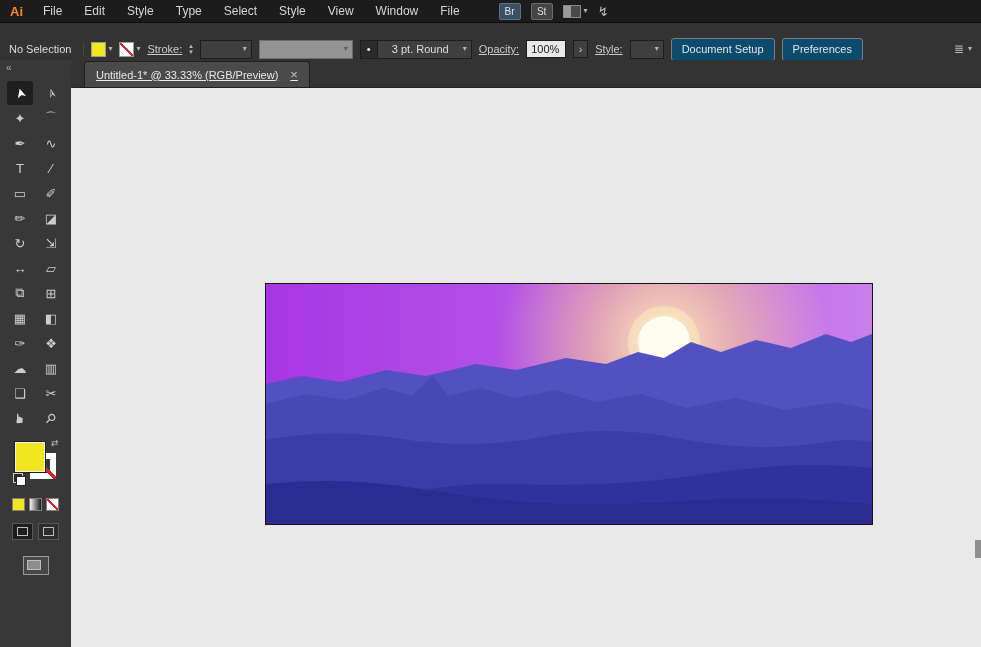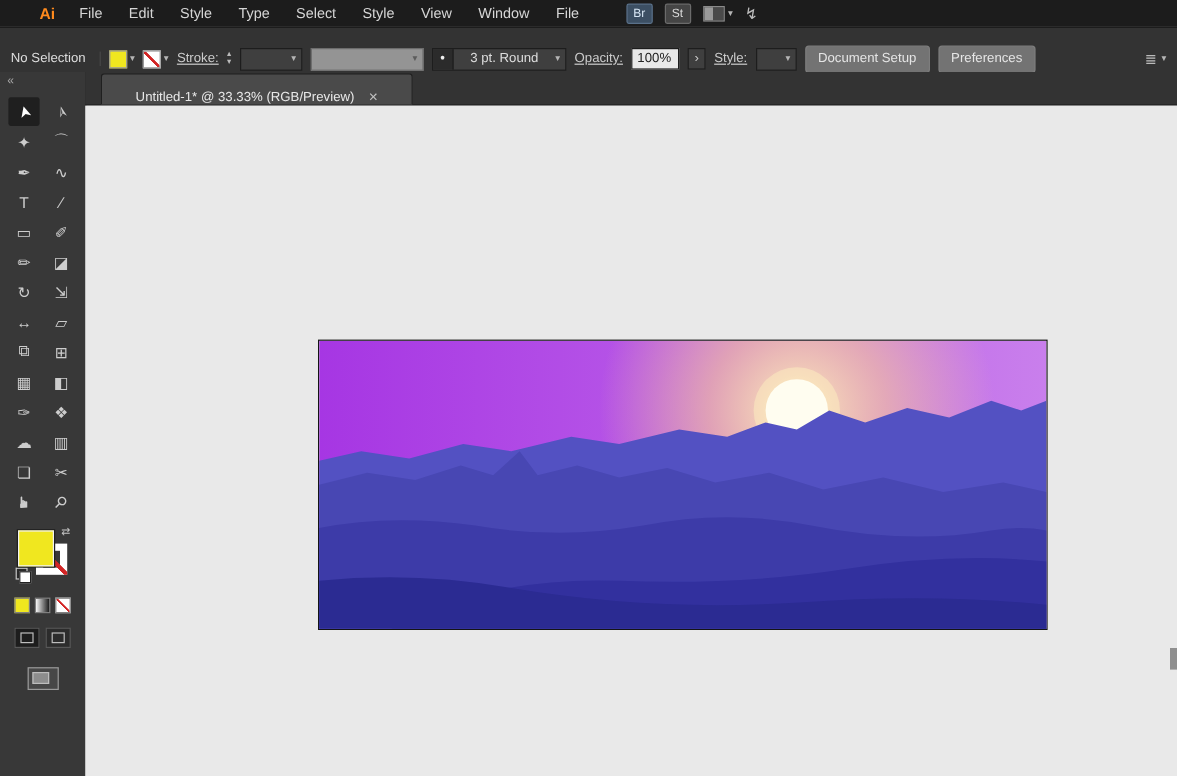--- a/index.html
+++ b/index.html
@@ -1,19 +1,19 @@
 <!DOCTYPE html>
 <html><head>
 <meta charset="utf-8">
 <style>
   html,body{margin:0;padding:0;background:#111;}
   .app{position:relative;width:981px;height:647px;background:#e9e9e9;font-family:"Liberation Sans",sans-serif;overflow:hidden;}
 
   
-  .menubar{position:absolute;top:0;left:0;right:0;height:22px;background:#1c1c1c;display:flex;align-items:center;color:#d6d6d6;font-size:12px;padding-left:23px;}
+  .menubar{position:absolute;top:0;left:0;right:0;height:22px;background:#1c1c1c;display:flex;align-items:center;color:#d6d6d6;font-size:12px;}
   .logo{font-weight:bold;font-size:13px;padding:0 9px 0 10px;}
   .menu-item{padding:0 11px;cursor:default;}
   .mb-right{display:flex;align-items:center;gap:10px;margin-left:28px;}
   .badge{width:20px;height:15px;border-radius:2px;font-size:10px;display:flex;align-items:center;justify-content:center;}
   .badge.br{background:#3c4f63;border:1px solid #5a718a;color:#d5e4f2;}
   .badge.st{background:#454545;border:1px solid #6b6b6b;color:#ddd;}
   .tile-wrap{display:flex;align-items:center;gap:3px;}
   .tile-icon{width:16px;height:11px;border:1px solid #8a8a8a;background:linear-gradient(90deg,#9a9a9a 0 45%,#4a4a4a 45%);display:inline-block;}
   .chev{font-size:8px;color:#b5b5b5;line-height:1;}
   .gpu{font-size:13px;color:#bdbdbd;margin-right:14px;}
@@ -29,21 +29,21 @@
   .combo{height:19px;background:#3f3f3f;border:1px solid #1d1d1d;display:flex;align-items:center;gap:4px;padding:0 4px;color:#ddd;box-sizing:border-box;}
   .combo-sm{width:52px;justify-content:flex-end;}
   .combo-disabled{width:94px;background:#949494;border-color:#6d6d6d;justify-content:flex-end;}
   .combo-disabled .chev{color:#5c5c5c;}
   .brush-combo{width:112px;padding:0;}
   .brush-dot{width:16px;align-self:stretch;display:flex;align-items:center;justify-content:center;background:#2b2b2b;border-right:1px solid #1d1d1d;color:#eee;}
   .brush-label{flex:1;text-align:center;}
   .brush-combo .chev{padding-right:4px;}
   .opacity-field{width:40px;height:18px;background:#e9e9e9;color:#222;border:1px solid #1d1d1d;display:flex;align-items:center;padding:0 4px;box-sizing:border-box;}
   .more-btn{width:15px;height:18px;background:#3f3f3f;border:1px solid #1d1d1d;color:#ccc;display:flex;align-items:center;justify-content:center;font-size:11px;box-sizing:border-box;}
-  .cb-btn{height:21px;padding:0 10px;background:#737373;border:1px solid #7d7d7d;border-radius:3px;color:#e5e5e5;display:flex;align-items:center;}
+  .cb-btn{height:21px;padding:0 10px;background:#0c4a6e;border:1px solid #7d7d7d;border-radius:3px;color:#e5e5e5;display:flex;align-items:center;}
   .cb-right{margin-left:auto;display:flex;align-items:center;gap:4px;color:#bbb;font-size:12px;}
 
   
   .workspace{position:absolute;top:60px;left:0;right:0;bottom:0;}
   .tools-panel{position:absolute;left:0;top:0;bottom:0;width:71px;background:#383838;border-right:1px solid #232323;}
   .collapse{height:14px;padding:2px 0 0 6px;color:#a8a8a8;font-size:10px;}
   .tools-grid{display:grid;grid-template-columns:26px 26px;justify-content:center;gap:1px 5px;margin-top:5px;}
   .tool{height:24px;display:flex;align-items:center;justify-content:center;color:#cdcdcd;font-size:13px;border-radius:2px;}
   .tool.active{background:#1f1f1f;color:#fff;}
   .g-ul{display:inline-block;transform:rotate(-105deg);}
@@ -66,21 +66,21 @@
   .modes{display:flex;gap:5px;justify-content:center;margin-top:12px;}
   .mode-btn{width:19px;height:15px;border:1px solid #585858;background:#2c2c2c;display:flex;align-items:center;justify-content:center;}
   .mode-btn.on{background:#1d1d1d;}
   .mode-sq{width:9px;height:7px;border:1px solid #bdbdbd;}
   .screen-btn{position:relative;margin:16px auto 0;width:24px;height:17px;border:1px solid #9a9a9a;background:#474747;}
   .screen-inner{position:absolute;left:3px;top:3px;width:12px;height:8px;background:#8d8d8d;border:1px solid #bdbdbd;}
 
   
   .doc-area{position:absolute;left:71px;top:0;right:0;bottom:0;}
   .tabstrip{height:28px;background:#333;display:flex;align-items:flex-end;padding-left:13px;border-bottom:1px solid #1f1f1f;box-sizing:border-box;}
-  .tab{height:26px;background:#4a4a4a;color:#e8e8e8;font-size:11px;display:flex;align-items:flex-end;gap:12px;padding:0 28px;border:1px solid #1f1f1f;border-bottom:none;border-radius:3px 3px 0 0;box-sizing:border-box;}
+  .tab{height:26px;background:#4a4a4a;color:#e8e8e8;font-size:11px;display:flex;align-items:center;gap:12px;padding:0 11px;border:1px solid #1f1f1f;border-bottom:none;border-radius:3px 3px 0 0;box-sizing:border-box;text-decoration:underline;}
   .tab-close{color:#c2c2c2;font-size:13px;line-height:1;}
   .canvas{position:absolute;left:0;top:28px;right:0;bottom:0;background:#e9e9e9;}
   .artboard{position:absolute;left:194px;top:195px;width:606px;height:240px;border:1px solid #141414;}
   .artboard svg{display:block;}
   .v-thumb{position:absolute;right:0;top:452px;width:6px;height:18px;background:#8f8f8f;}
 </style>
 </head>
 <body>
 
 <div class="app">

